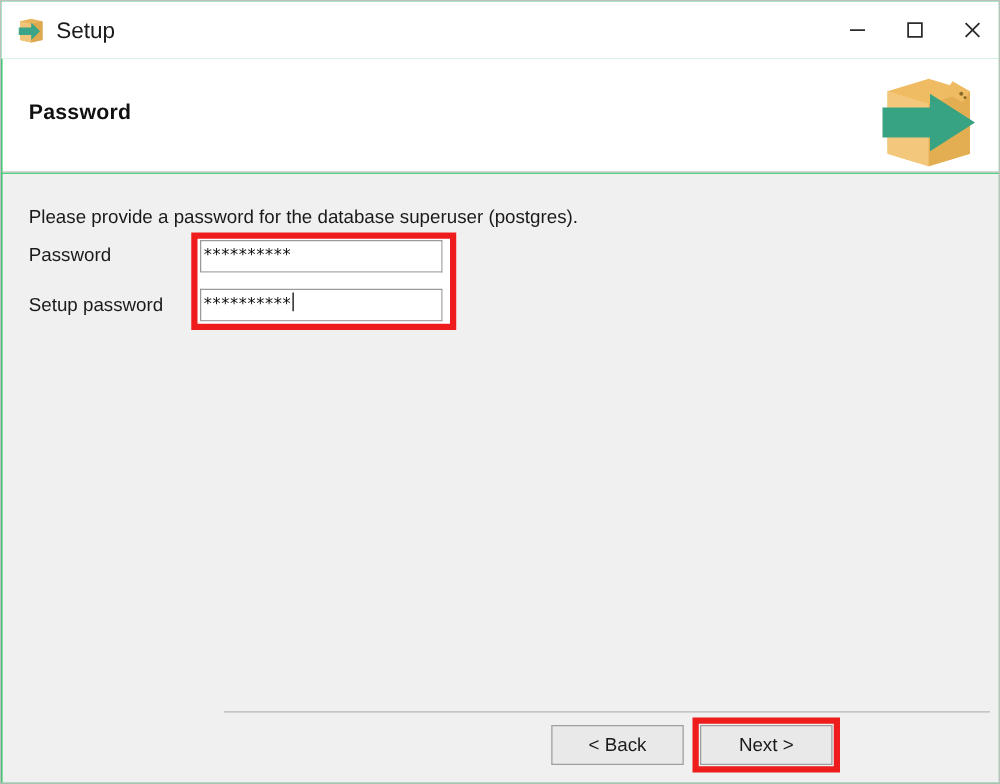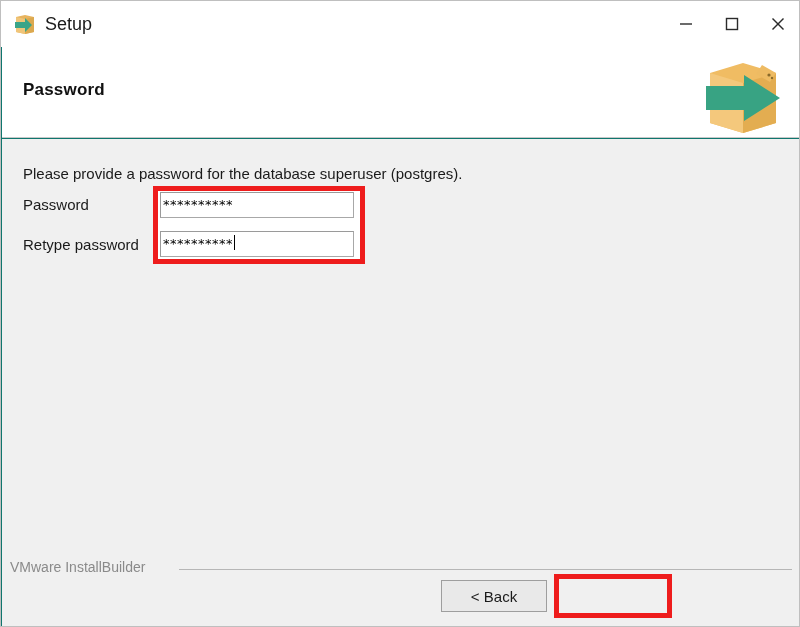--- a/index.html
+++ b/index.html
@@ -12,21 +12,21 @@
     height: 627px;
     background: #ffffff;
     font-family: "Liberation Sans", sans-serif;
     overflow: hidden;
   }
   .window {
     position: relative;
     width: 800px;
     height: 627px;
     box-sizing: border-box;
-    background: #0f766e;
+    background: #22c55e;
     border: 1px solid #bfbfbf;
     overflow: hidden;
   }
 
   
   .titlebar {
     position: absolute;
     left: 0; top: 0;
     width: 800px;
     height: 46px;
@@ -266,30 +266,30 @@
         <path d="M6 33 L44 33 L44 22 L80 45 L44 68 L44 57 L6 57 Z" fill="#38a383"></path>
       </svg>
     </span>
   </div>
 
   <div class="body">
 
     <div class="intro">Please provide a password for the database superuser (postgres).</div>
 
     <div class="field-label label-password">Password</div>
-    <div class="field-label label-retype">Retype password</div>
+    <div class="field-label label-retype">Setup password</div>
 
     <div class="redbox-fields"></div>
 
     <div class="input input-password"><span>**********</span></div>
 
     <div class="input input-retype"><span>**********</span><span class="caret"></span></div>
 
-    <div class="footer-brand">VMware InstallBuilder</div>
     <div class="footer-rule"></div>
 
     <div class="buttons">
       <div class="btn btn-back">&lt; Back</div>
+      <div class="btn btn-next">Next &gt;</div>
       <div class="redbox-next"></div>
     </div>
 
   </div>
 </div>
 
 </body></html>

